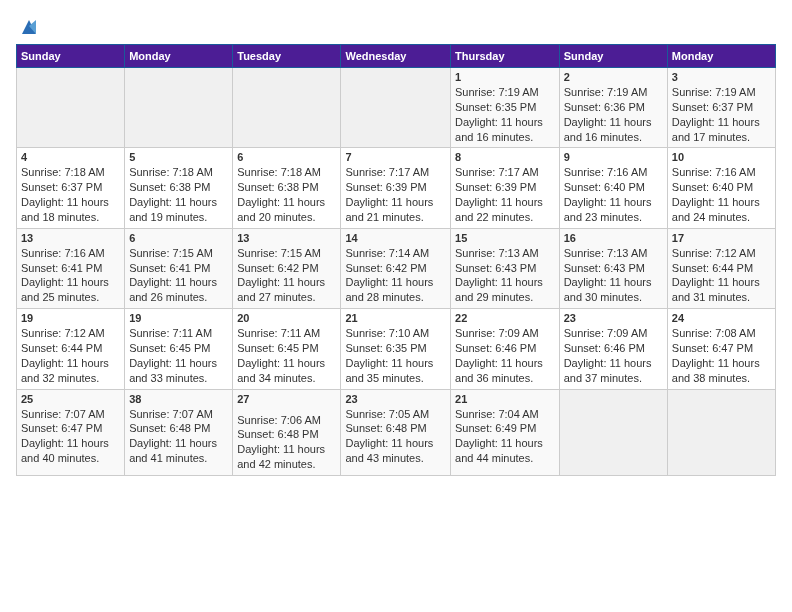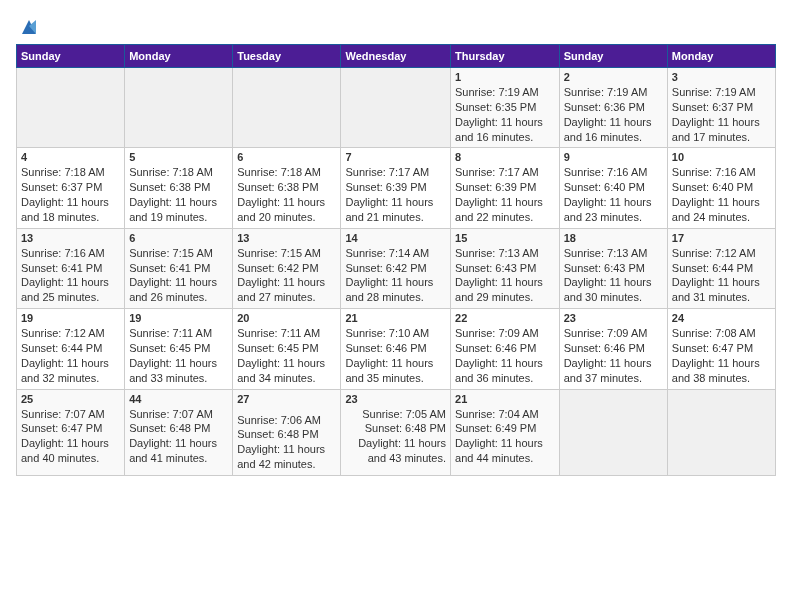--- a/index.html
+++ b/index.html
@@ -241,21 +241,21 @@
 and 28 minutes.</div>
           </td>
           <td>
             <span class="day-number">15</span>
             <div class="day-info" style="white-space: pre-line;">Sunrise: 7:13 AM
 Sunset: 6:43 PM
 Daylight: 11 hours
 and 29 minutes.</div>
           </td>
           <td>
-            <span class="day-number">18</span>
+            <span class="day-number">16</span>
             <div class="day-info" style="white-space: pre-line;">Sunrise: 7:13 AM
 Sunset: 6:43 PM
 Daylight: 11 hours
 and 30 minutes.</div>
           </td>
           <td>
             <span class="day-number">17</span>
             <div class="day-info" style="white-space: pre-line;">Sunrise: 7:12 AM
 Sunset: 6:44 PM
 Daylight: 11 hours
@@ -280,21 +280,21 @@
           <td>
             <span class="day-number">20</span>
             <div class="day-info" style="white-space: pre-line;">Sunrise: 7:11 AM
 Sunset: 6:45 PM
 Daylight: 11 hours
 and 34 minutes.</div>
           </td>
           <td>
             <span class="day-number">21</span>
             <div class="day-info" style="white-space: pre-line;">Sunrise: 7:10 AM
-Sunset: 6:46 PM
+Sunset: 6:35 PM
 Daylight: 11 hours
 and 35 minutes.</div>
           </td>
           <td>
             <span class="day-number">22</span>
             <div class="day-info" style="white-space: pre-line;">Sunrise: 7:09 AM
 Sunset: 6:46 PM
 Daylight: 11 hours
 and 36 minutes.</div>
           </td>
@@ -315,36 +315,36 @@
         </tr>
         <tr>
           <td>
             <span class="day-number">25</span>
             <div class="day-info" style="white-space: pre-line;">Sunrise: 7:07 AM
 Sunset: 6:47 PM
 Daylight: 11 hours
 and 40 minutes.</div>
           </td>
           <td>
-            <span class="day-number">44</span>
+            <span class="day-number">38</span>
             <div class="day-info" style="white-space: pre-line;">Sunrise: 7:07 AM
 Sunset: 6:48 PM
 Daylight: 11 hours
 and 41 minutes.</div>
           </td>
           <td>
             <span class="day-number">27</span>
             <div class="day-info" style="white-space: pre-line; margin-top: 8px;">Sunrise: 7:06 AM
 Sunset: 6:48 PM
 Daylight: 11 hours
 and 42 minutes.</div>
           </td>
           <td>
             <span class="day-number">23</span>
-            <div class="day-info" style="white-space: pre-line; text-align: right;">Sunrise: 7:05 AM
+            <div class="day-info" style="white-space: pre-line;">Sunrise: 7:05 AM
 Sunset: 6:48 PM
 Daylight: 11 hours
 and 43 minutes.</div>
           </td>
           <td>
             <span class="day-number">21</span>
             <div class="day-info" style="white-space: pre-line;">Sunrise: 7:04 AM
 Sunset: 6:49 PM
 Daylight: 11 hours
 and 44 minutes.</div>

